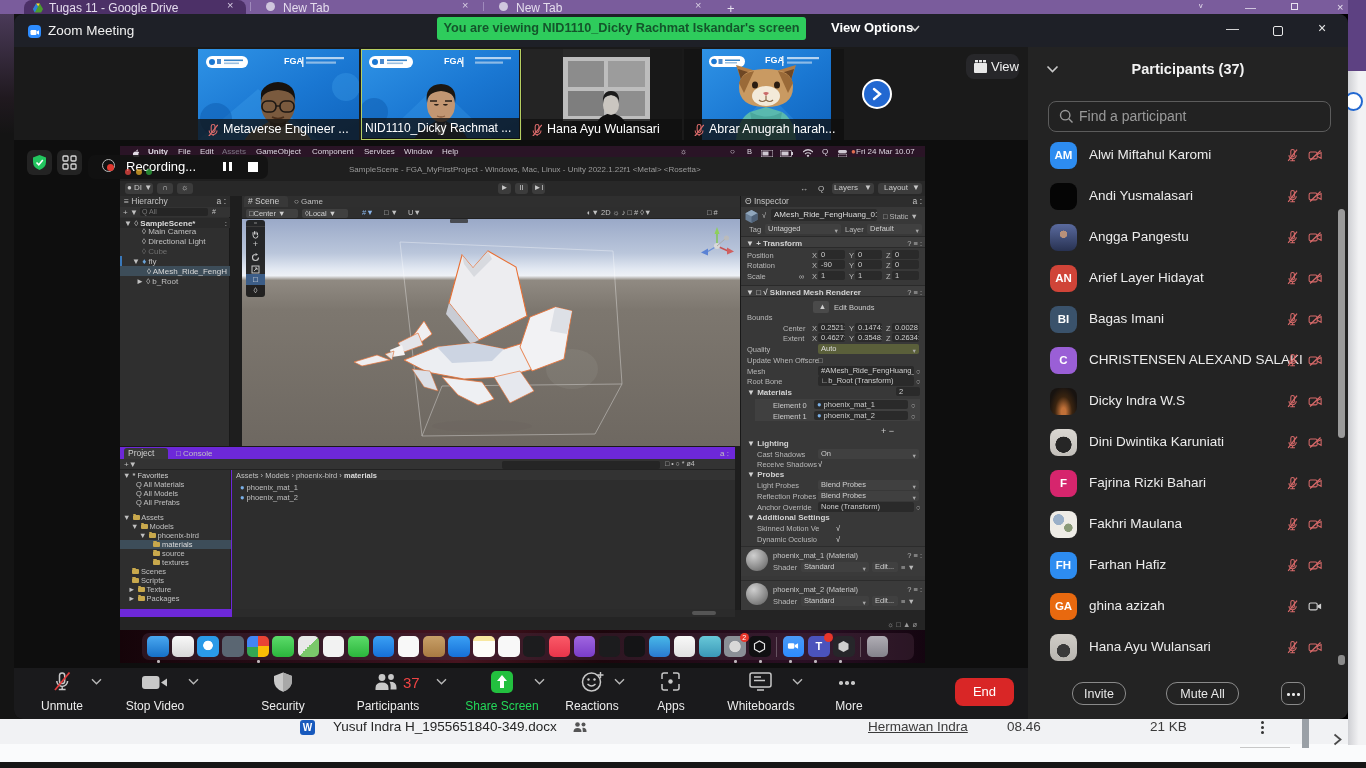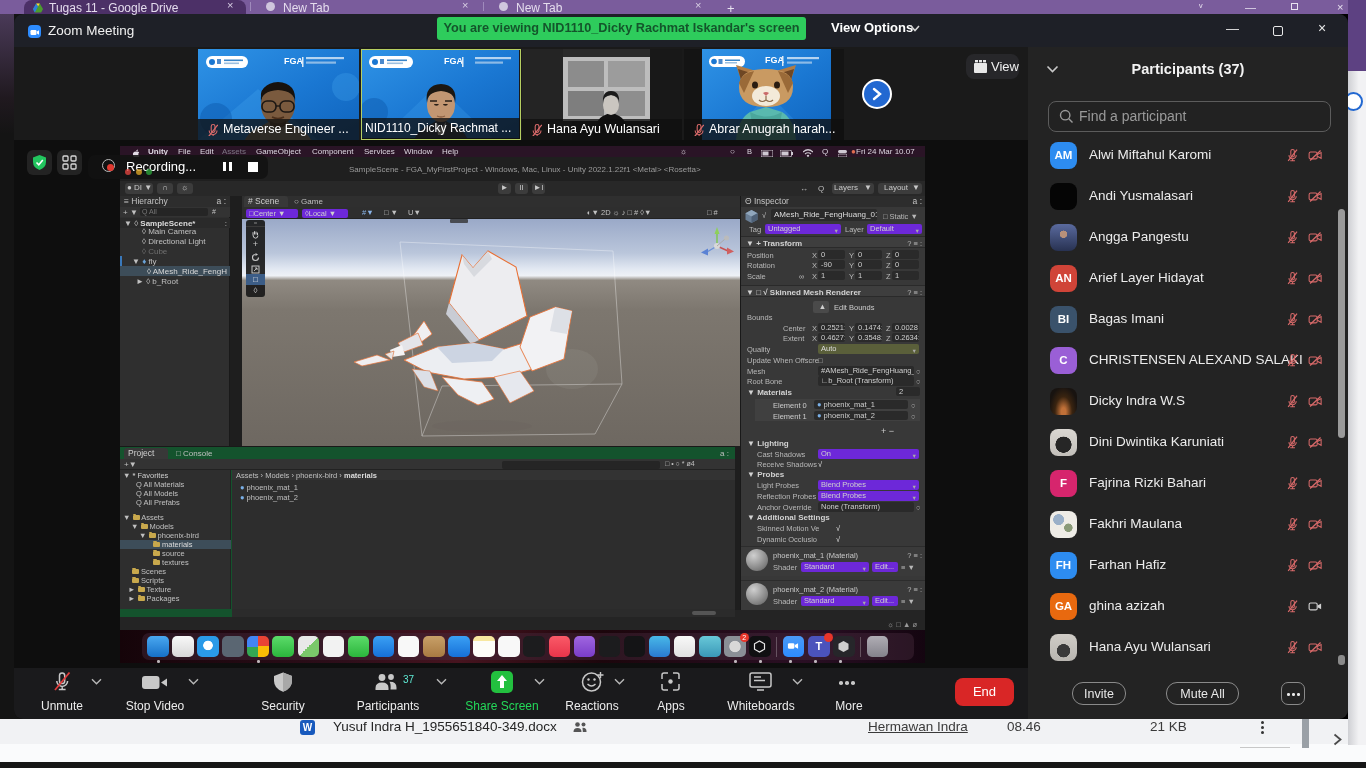--- a/index.html
+++ b/index.html
@@ -37,21 +37,21 @@
 .mi{position:absolute;top:1px;}
 #utitle{left:0;top:11px;width:805px;height:24px;background:#1f1f1f;}
 #utoolbar{left:0;top:35px;width:805px;height:15px;background:#282828;}
 .ubtn{position:absolute;background:#3c3c3c;border-radius:3px;color:#c8c8c8;font-size:8px;}
 .useg{position:absolute;color:#bbb;font-size:8px;}
 
 .uhdr{position:absolute;background:#2d2d2d;color:#c4c4c4;font-size:8.5px;}
 .utab{position:absolute;background:#383838;color:#cfcfcf;font-size:8.5px;border-radius:3px 3px 0 0;}
 .urow{position:absolute;color:#c0c0c0;font-size:8px;white-space:nowrap;}
 .ufield{position:absolute;background:#2a2a2a;border-radius:2px;color:#cfcfcf;font-size:7.5px;padding-left:3px;white-space:nowrap;overflow:hidden;}
-.udrop{position:absolute;background:#6d28d9;border-radius:2px;color:#cfcfcf;font-size:7.5px;padding-left:3px;white-space:nowrap;}
+.udrop{position:absolute;background:#404040;border-radius:2px;color:#cfcfcf;font-size:7.5px;padding-left:3px;white-space:nowrap;}
 .udrop span{font-size:5.5px;color:#aaa;top:2px;}
 .ulbl{position:absolute;color:#b8b8b8;font-size:7.5px;white-space:nowrap;}
 .ubold{position:absolute;color:#d2d2d2;font-size:8px;font-weight:bold;white-space:nowrap;}
 .fold{display:inline-block;width:7px;height:5px;background:#c8a84c;border-radius:1px;position:relative;vertical-align:0;}
 .fold:before{content:"";position:absolute;top:-1.5px;left:0;width:3.5px;height:1.5px;background:#c8a84c;border-radius:1px 1px 0 0;}
 .di{width:21.5px;height:21.5px;border-radius:5px;flex:0 0 auto;}
 .tbl{position:absolute;top:699px;color:#ececec;font-size:12px;text-align:center;white-space:nowrap;}
 .pav{position:absolute;left:1050px;width:27px;height:27px;border-radius:8px;color:#fff;font-size:11.5px;font-weight:bold;text-align:center;line-height:27px;}
 .pnm{position:absolute;left:1089px;color:#ececec;font-size:13.5px;white-space:nowrap;}
 .pmic{position:absolute;left:1285px;width:15px;height:15px;}
@@ -418,21 +418,21 @@
           <div style="text-align:center;line-height:11px;"><svg width="9" height="9" viewBox="0 0 9 9" style="vertical-align:-1px;">
                 <rect x="1" y="1" width="7" height="7" fill="none" stroke="#c8c8c8" stroke-width="1"></rect>
                 <path d="M3 6 L6 3 M6 3 H4 M6 3 V5" stroke="#c8c8c8" stroke-width=".9" fill="none"></path>
               </svg></div>
           <div style="background:#3c5d87;color:#e8e8e8;font-size:8px;text-align:center;line-height:11px;">□</div>
           <div style="color:#c8c8c8;font-size:8px;text-align:center;line-height:11px;">◊</div>
         </div>
       </div>
     </div>
 
-    <div class="abs" style="left:0;top:300px;width:615px;height:171px;background:#14532d;border-top:1px solid #191919;padding-left:8px;">
+    <div class="abs" style="left:0;top:300px;width:615px;height:171px;background:#6d28d9;border-top:1px solid #191919;padding-left:8px;">
       <div class="utab" style="left:4px;top:1px;width:44px;height:11px;"><span style="margin-left:4px;">Project</span></div>
       <div class="urow" style="left:56px;top:2px;">□ Console</div>
       <span class="urow" style="right:6px;top:2px;">a :</span>
       <div class="abs" style="left:0;top:12px;width:615px;height:11px;background:#333;border-bottom:1px solid #222;">
         <span class="urow" style="left:4px;top:1px;">+▼</span>
         <div class="abs" style="left:382px;top:1.5px;width:158px;height:8px;background:#252525;border-radius:2px;"></div>
         <span class="urow" style="left:545px;top:1px;font-size:7px;">□ • ○ * ø4</span>
       </div>
       <div class="abs" style="left:112px;top:23px;width:503px;height:10px;background:#333;">
           <span class="urow" style="left:4px;top:.5px;font-size:7.5px;">Assets › Models › phoenix-bird › <b style="color:#ddd">materials</b></span>
@@ -690,21 +690,21 @@
       <path d="M11 1.5 L20 5 V10 Q20 17.5 11 20.8 Q2 17.5 2 10 V5Z" fill="#c8c8c8"></path>
       <path d="M11 1.5 L20 5 V10 Q20 17.5 11 20.8Z" fill="#a8a8a8"></path>
     </svg>
   <span class="tbl" style="left:243px;width:80px;">Security</span>
   <svg class="abs" style="left:373px;top:672px;" width="26" height="20" viewBox="0 0 26 20">
       <circle cx="9" cy="5.5" r="3.4" fill="#c8c8c8"></circle>
       <path d="M2.5 16 Q2.5 10.5 9 10.5 Q15.5 10.5 15.5 16 V18 H2.5Z" fill="#c8c8c8"></path>
       <circle cx="18" cy="5" r="2.9" fill="#c8c8c8"></circle>
       <path d="M16.5 9.8 Q23.5 9.5 23.5 15.5 V17.5 H17.5 Q18 12 16.5 9.8Z" fill="#c8c8c8"></path>
     </svg>
-  <span class="t" style="left:403px;top:674px;color:#5eead4;font-size:10px;">37</span>
+  <span class="t" style="left:403px;top:674px;color:#ef4444;font-size:15px;">37</span>
   <svg class="abs" style="left:436px;top:678px;" width="11" height="7" viewBox="0 0 11 7">
       <path d="M1 1.2 L5.5 5.7 L10 1.2" stroke="#b8b8b8" stroke-width="1.4" fill="none"></path>
     </svg>
   <span class="tbl" style="left:348px;width:80px;">Participants</span>
   <div class="abs" style="left:491px;top:671px;width:22px;height:22px;background:#23c03f;border-radius:5px;"></div>
   <svg class="abs" style="left:496px;top:674px;" width="12" height="16" viewBox="0 0 12 16">
       <path d="M6 1 L11 7 H8 V14 H4 V7 H1Z" fill="#fff"></path>
     </svg>
   <svg class="abs" style="left:534px;top:678px;" width="11" height="7" viewBox="0 0 11 7">
       <path d="M1 1.2 L5.5 5.7 L10 1.2" stroke="#b8b8b8" stroke-width="1.4" fill="none"></path>

